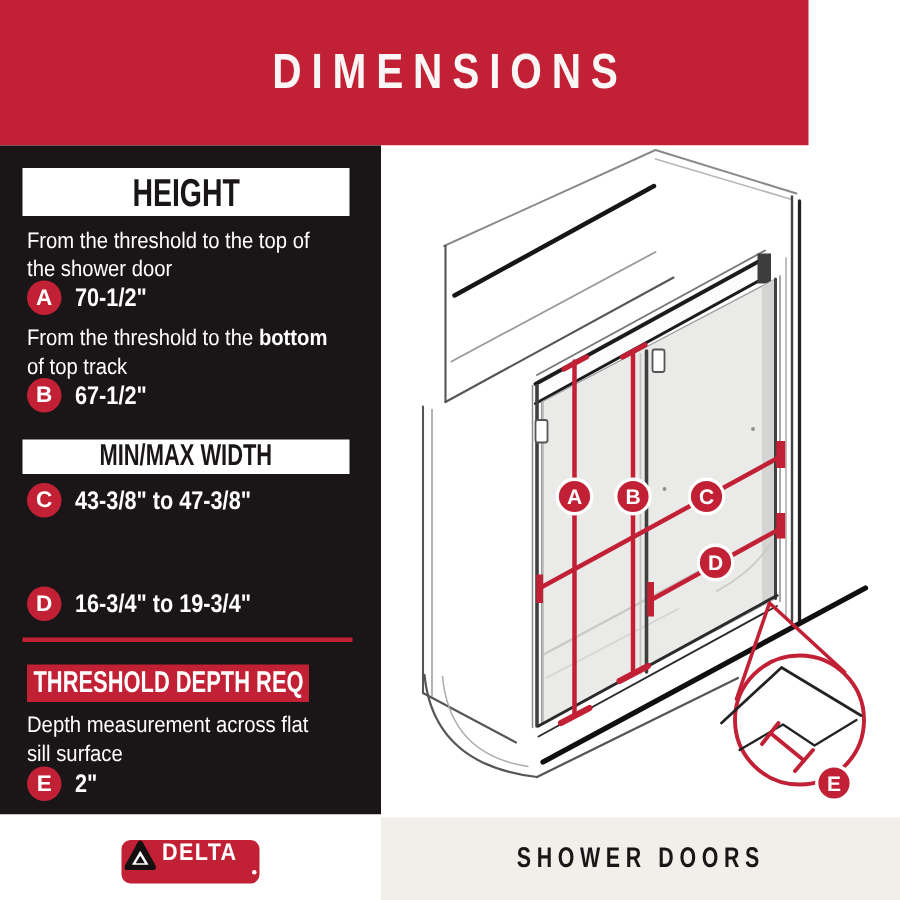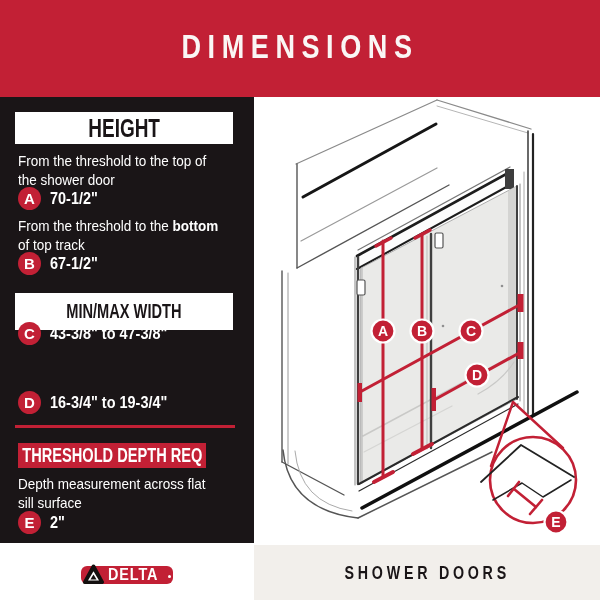--- a/index.html
+++ b/index.html
@@ -9,21 +9,21 @@
   }
   *{margin:0;padding:0;box-sizing:border-box;}
   html,body{width:600px;height:600px;}
   body{
     position:relative;
     font-family:"Liberation Sans",sans-serif;
     background:#fff;
     overflow:hidden;
   }
   
-  #banner{position:absolute;left:0;top:0;width:600px;height:97px;background:var(--red);}
+  #banner{position:absolute;left:0;top:0;width:539px;height:97px;background:var(--red);}
   #banner h1{
     position:absolute;left:0;top:50%;width:600px;text-align:center;
     color:#FAF6F5;font-size:33px;font-weight:bold;letter-spacing:8px;
     transform:translateY(-54%) scaleX(0.82);transform-origin:50% 50%;
     white-space:nowrap;
   }
   
   #panel{position:absolute;left:0;top:97px;width:254px;height:446px;background:var(--panel);}
   .hbox{
     position:absolute;left:15px;width:218px;background:#fff;color:var(--panel);
@@ -53,22 +53,22 @@
   
   #diagram{position:absolute;left:254px;top:97px;width:346px;height:448px;background:#fff;}
   svg text{
     font-family:"Liberation Sans",sans-serif;font-weight:bold;
     fill:#fff;font-size:14px;text-anchor:middle;
   }
   
   #footer-left{position:absolute;left:0;top:543px;width:254px;height:57px;background:#fff;
     display:flex;align-items:center;justify-content:center;padding-top:6px;}
   #delta-logo{
-    width:92px;height:18px;background:var(--red);border-radius:6px;
-    display:flex;align-items:center;justify-content:center;gap:4px;
+    width:92px;height:29px;background:var(--red);border-radius:6px;
+    display:flex;justify-content:center;gap:4px;
   }
   #delta-logo .brand{
     color:#fff;font-weight:bold;font-size:16px;letter-spacing:1px;
     transform:scaleX(0.9);transform-origin:left center;
   }
   #delta-logo .tm-dot{width:3px;height:3px;background:#fff;border-radius:50%;align-self:flex-end;margin-bottom:6px;}
   #footer-right{position:absolute;left:254px;top:545px;width:346px;height:55px;background:var(--beige);
     display:flex;align-items:center;justify-content:center;}
   #footer-right .cat{
     color:var(--panel);font-weight:bold;font-size:19px;letter-spacing:5px;white-space:nowrap;
@@ -99,21 +99,21 @@
 
   <p class="desc" style="top:119px;">
     <span>From the threshold to the </span><b>bottom</b><br>
     <span>of top track</span>
   </p>
   <div class="mrow" style="top:155px;">
     <span class="badge">B</span>
     <span class="mval">67-1/2"</span>
   </div>
 
-  <div class="hbox" style="top:196px;height:37px;">
+  <div class="hbox" style="top:196px;height:23px;">
     <span class="bt" style="font-size:20px;">MIN/MAX WIDTH</span>
   </div>
   <div class="mrow" style="top:225px;">
     <span class="badge">C</span>
     <span class="mval">43-3/8" to 47-3/8"</span>
   </div>
 
   <div class="mrow" style="top:294px;">
     <span class="badge">D</span>
     <span class="mval">16-3/4" to 19-3/4"</span>

